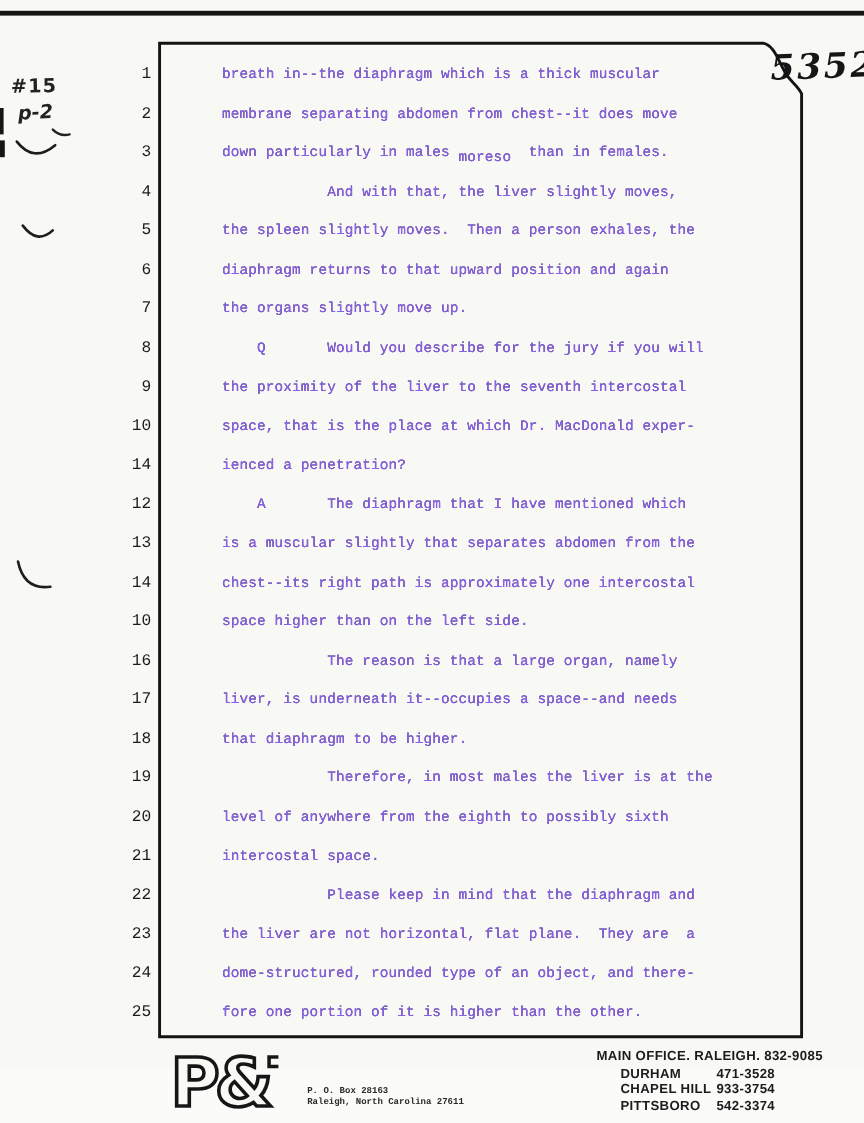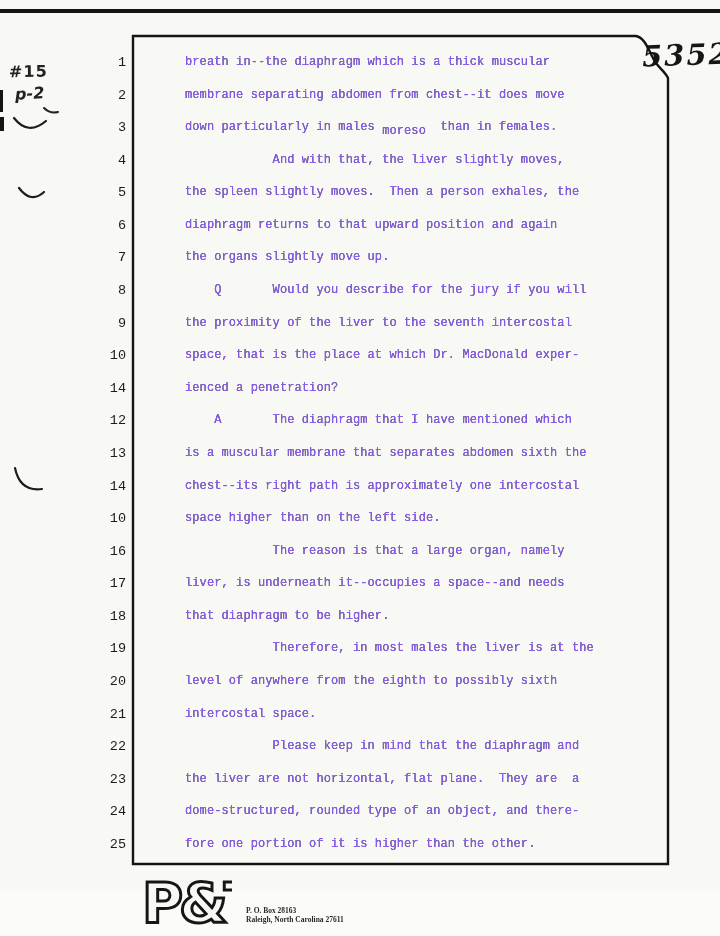--- a/index.html
+++ b/index.html
@@ -25,21 +25,21 @@
   .row { position:absolute; left:0; width:720px; height:0; }
   .num { position:absolute; left:92px; width:34px; text-align:right; font-size:13.5px; color:#1c1c1c; }
   .txt { position:absolute; left:185px; font-size:12px; white-space:pre; color:#8b5cf6;
          text-shadow:0 0 0.5px #333; letter-spacing:0.1px; }
   .txt .shifted { position:relative; }
 
   footer { position:absolute; left:0; top:866px; width:720px; height:70px; }
   .logo-svg { position:absolute; left:140px; top:2px; }
   .company { position:absolute; left:233px; top:8px; font-family:"Liberation Sans", sans-serif;
              font-weight:bold; font-size:12.5px; line-height:14px; letter-spacing:0.4px; color:#1c1c1c; }
-  .address { position:absolute; left:246px; top:40px; font-family:Liberation Serif, serif;
+  .address { position:absolute; left:256px; top:40px; font-family:Liberation Mono, monospace;
              font-weight:bold; font-size:7.5px; line-height:9px; color:#2a2a2a; }
   .contacts { position:absolute; left:497px; top:8px; font-family:"Liberation Sans", sans-serif;
               font-weight:bold; color:#1c1c1c; }
   .main-office { font-size:11px; letter-spacing:0.3px; }
   .office-row { position:relative; margin-top:2.5px; height:11px; }
   .office-row .city  { position:absolute; left:20px;  font-size:11px; letter-spacing:0.3px; }
   .office-row .phone { position:absolute; left:100px; font-size:11px; letter-spacing:0.3px; }
 </style>
 </head>
 <body>
@@ -122,21 +122,21 @@
     <span class="txt">ienced a penetration?</span>
   </div>
 
   <div class="row" style="top: 413.38px;">
     <span class="num">12</span>
     <span class="txt">    A       The diaphragm that I have mentioned which</span>
   </div>
 
   <div class="row" style="top: 445.96px;">
     <span class="num">13</span>
-    <span class="txt">is a muscular membrane that separates abdomen sixth the</span>
+    <span class="txt">is a muscular slightly that separates abdomen from the</span>
   </div>
 
   <div class="row" style="top: 478.54px;">
     <span class="num">14</span>
     <span class="txt">chest--its right path is approximately one intercostal</span>
   </div>
 
   <div class="row" style="top: 511.12px;">
     <span class="num">10</span>
     <span class="txt">space higher than on the left side.</span>
@@ -194,15 +194,34 @@
 </div>
 
   <footer>
     <svg class="logo-svg" width="92" height="66" viewBox="0 0 92 66" xmlns="http://www.w3.org/2000/svg">
       <text x="2" y="54" font-family="DejaVu Sans, sans-serif" font-weight="bold" font-size="56" fill="#f8f8f5" stroke="#161616" stroke-width="3" letter-spacing="-4">P&amp;T.</text>
     </svg>
     <div class="address">
       <div>P. O. Box 28163</div>
       <div>Raleigh, North Carolina  27611</div>
     </div>
+    <div class="contacts">
+      <div class="main-office">MAIN OFFICE. RALEIGH. 832-9085</div>
+      <div id="offices">
+  <div class="office-row">
+    <span class="city">DURHAM</span>
+    <span class="phone">471-3528</span>
+  </div>
+
+  <div class="office-row">
+    <span class="city">CHAPEL HILL</span>
+    <span class="phone">933-3754</span>
+  </div>
+
+  <div class="office-row">
+    <span class="city">PITTSBORO</span>
+    <span class="phone">542-3374</span>
+  </div>
+</div>
+    </div>
   </footer>
 
 </div>
 
 </body></html>

